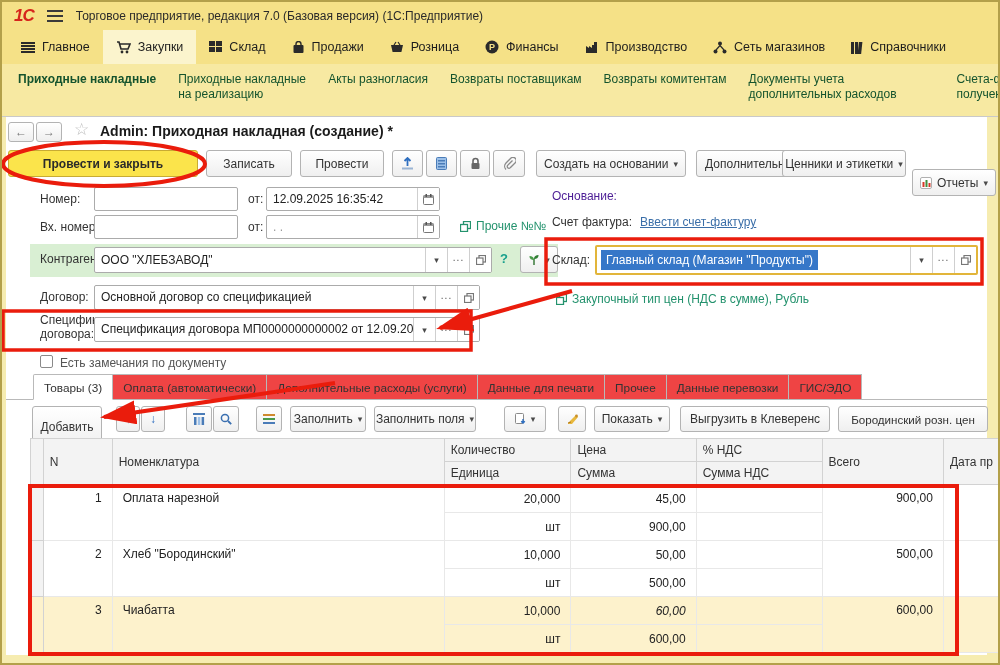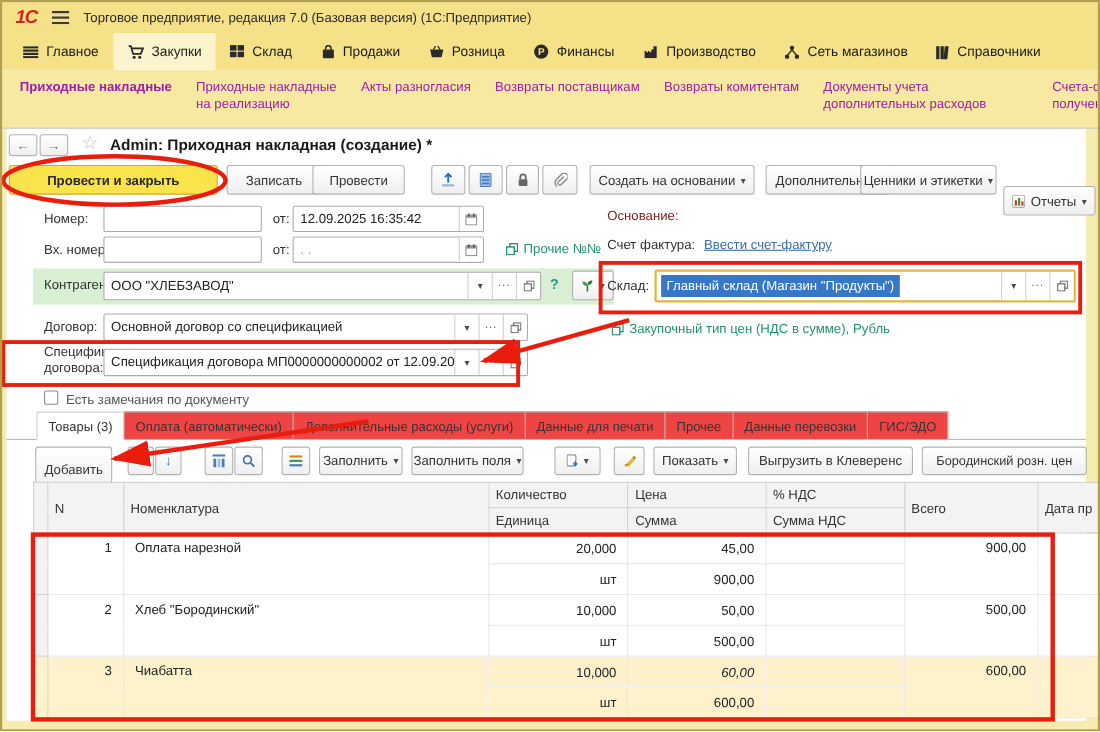--- a/index.html
+++ b/index.html
@@ -11,34 +11,34 @@
   .titlebar{position:absolute;left:2px;right:2px;top:2px;height:28px;background:#f5e187;
             display:flex;align-items:center;gap:13px;padding-left:12px;box-sizing:border-box;}
   .logo1c{color:#d6251c;font-weight:bold;font-size:17px;font-style:italic;letter-spacing:-1px;}
   .win-title{font-size:12px;color:#2a2a2a;white-space:nowrap;}
   .menubar{position:absolute;left:2px;right:2px;top:30px;height:34px;background:#f5e187;
            display:flex;align-items:stretch;padding-left:6px;box-sizing:border-box;}
   .mitem{display:flex;align-items:center;gap:7px;padding:0 13px;font-size:12.5px;color:#1d1d1d;white-space:nowrap;}
   .mitem.active{background:#fbf4cd;}
   .submenu{position:absolute;left:2px;right:2px;top:64px;height:53px;background:#f7e9a2;
            display:flex;gap:22px;padding:8px 0 0 16px;box-sizing:border-box;border-bottom:1px solid #c9c9c9;overflow:hidden;}
-  .sitem{font-size:12px;color:#a21caf;line-height:15px;flex:0 0 auto;}
+  .sitem{font-size:12px;color:#14532d;line-height:15px;flex:0 0 auto;}
   .sitem.current{font-weight:bold;}
   .w128{width:128px;} .w186{width:186px;} .w100{width:100px;}
 
   
   .pale{position:absolute;background:#f6ecb0;z-index:0;}
   .form-bg{position:absolute;left:6px;top:118px;width:981px;height:537px;background:#fff;z-index:0;}
   .btn{position:absolute;box-sizing:border-box;border:1px solid #b3b3b3;border-radius:3px;
        background:linear-gradient(#fff,#efefef);font-size:12px;color:#333;
        display:flex;align-items:center;justify-content:center;gap:5px;white-space:nowrap;cursor:default;}
   .btn.primary{background:#fbe44b;border-color:#c8ab33;font-weight:bold;color:#2a2a2a;}
   .caret::after{content:"▾";font-size:9px;color:#4a4a4a;}
   .lbl{position:absolute;font-size:12px;color:#333;white-space:nowrap;}
-  .lbl.gray{color:#7f1d1d;}
+  .lbl.gray{color:#4c1d95;}
   .inp{position:absolute;box-sizing:border-box;border:1px solid #ababab;border-radius:2px;
        font-family:"Liberation Sans",sans-serif;font-size:12px;padding:2px 6px;background:#fff;}
   .combo{position:absolute;box-sizing:border-box;border:1px solid #ababab;border-radius:2px;background:#fff;
          display:flex;align-items:stretch;overflow:hidden;}
   .combo .txt{flex:1;font-size:12px;color:#222;padding:4px 6px 0 6px;overflow:hidden;white-space:nowrap;}
   .combo .txt.placeholder{color:#9a9a9a;}
   .cbtn{width:21px;flex:0 0 auto;border-left:1px solid #cfcfcf;display:flex;align-items:center;justify-content:center;background:#fff;}
   .dots::after{content:"...";font-size:10px;color:#555;letter-spacing:1px;margin-top:-5px;}
   .glink{position:absolute;font-size:12px;color:#23926d;white-space:nowrap;display:flex;gap:5px;align-items:center;}
   .blink{position:absolute;font-size:12px;color:#3a6ea8;text-decoration:underline;white-space:nowrap;}
@@ -208,21 +208,21 @@
       <span style="color:#777;">←</span>
     </div>
   <div class="btn" style="left:36px;top:122px;width:26px;height:20px;">
       <span style="color:#777;">→</span>
     </div>
   <span class="star" style="left:74px;top:119px;">☆</span>
   <div class="lbl" style="left:100px;top:123px;font-size:14px;font-weight:bold;color:#1a1a1a;">Admin: Приходная накладная (создание) *</div>
 
   <div class="btn primary" style="left:8px;top:150px;width:190px;height:27px;">Провести и закрыть</div>
   <div class="btn" style="left:206px;top:150px;width:86px;height:27px;">Записать</div>
-  <div class="btn" style="left:284px;top:150px;width:84px;height:27px;">Провести</div>
+  <div class="btn" style="left:300px;top:150px;width:84px;height:27px;">Провести</div>
   <div class="btn" style="left:347px;top:150px;width:31px;height:27px;left:392px;">
     <span>
         <svg class="ic" width="13" height="13" viewBox="0 0 13 13">
           <path d="M6.5 1v8M3.5 4l3-3 3 3" stroke="#2f6fc0" stroke-width="1.8" fill="none"></path>
           <rect x="1" y="10.5" width="11" height="2" fill="#9ab4d4"></rect>
         </svg>
       </span>
   </div>
   <div class="btn" style="left:426px;top:150px;width:31px;height:27px;">
     <span>

